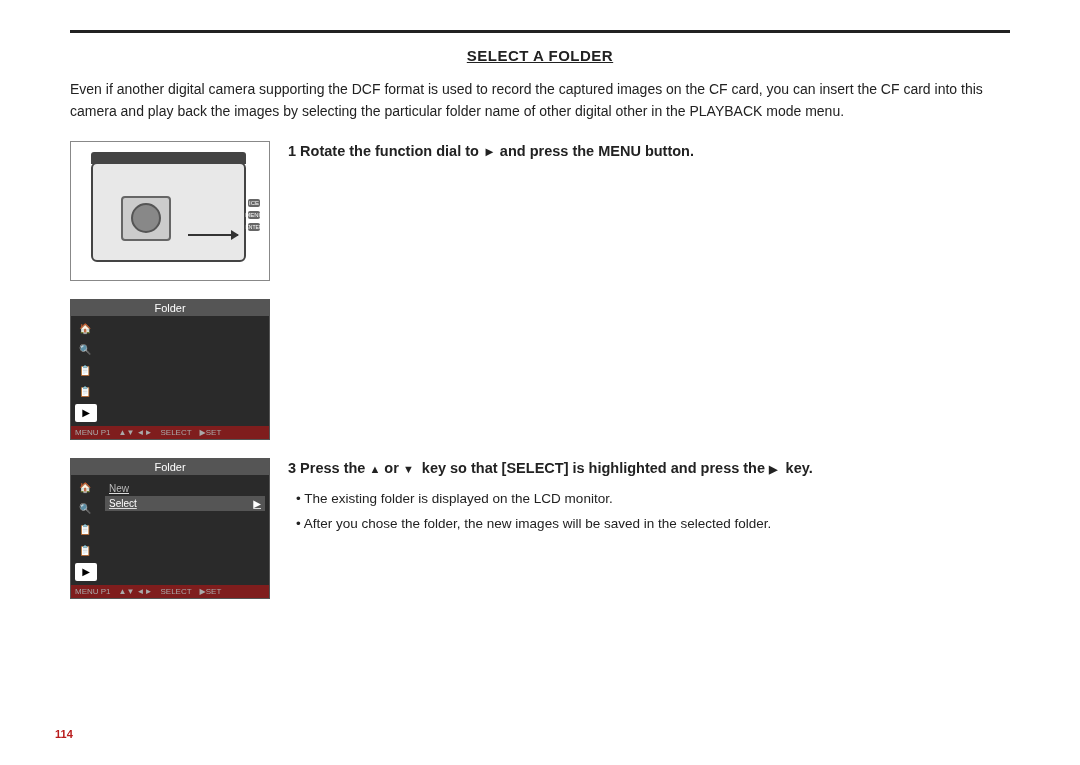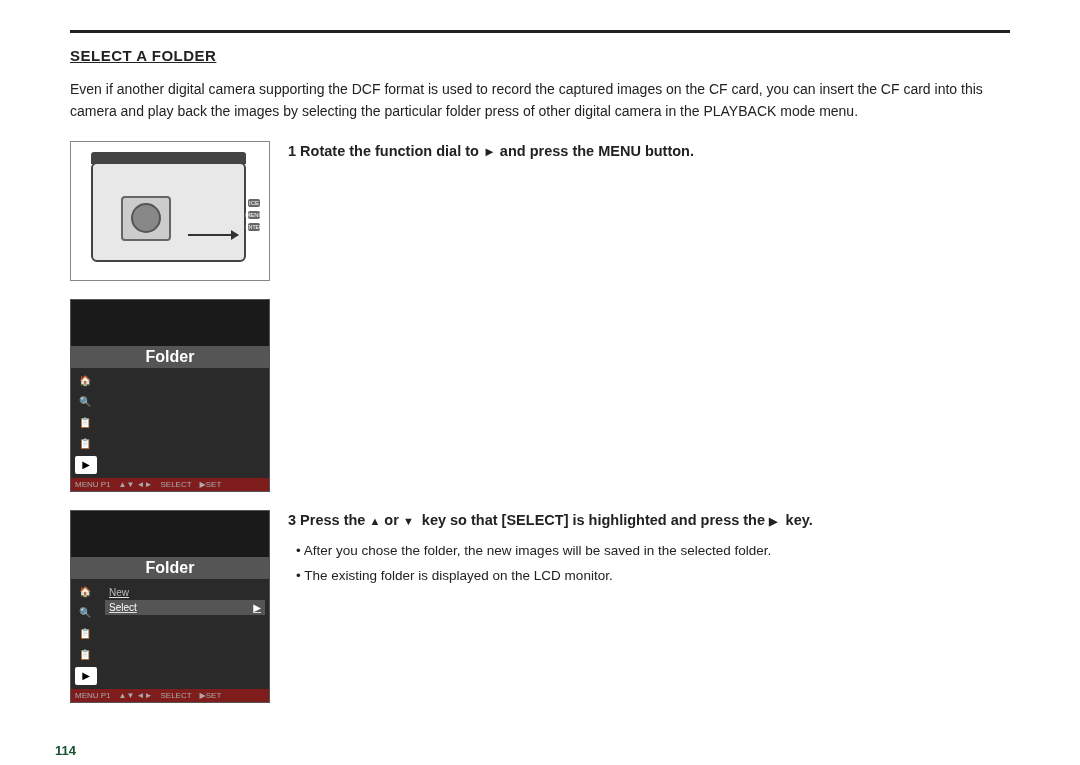--- a/index.html
+++ b/index.html
@@ -22,20 +22,21 @@
       border: none;
       border-top: 3px solid #222;
       margin-bottom: 14px;
     }
     .section-title {
       font-size: 15px;
       font-weight: bold;
       text-decoration: underline;
       margin-bottom: 14px;
       letter-spacing: 0.5px;
+      text-align: center;
     }
     .intro-text {
       font-size: 14px;
       line-height: 1.6;
       margin-bottom: 18px;
     }
     .step-block {
       display: flex;
       flex-direction: row;
       align-items: flex-start;
@@ -163,25 +164,24 @@
     
     .menu-screen {
       width: 200px;
       background: #1a1a1a;
       border: 1px solid #555;
       overflow: hidden;
     }
     .menu-title-bar {
       background: #555;
       color: #fff;
-      font-size: 16px;
-      font-weight: bold;
+      font-size: 11px;
+      font-weight: normal;
       padding: 2px 6px;
       text-align: center;
-      margin-top: 46px;
     }
     .menu-content {
       display: flex;
       flex-direction: row;
     }
     .menu-icons-col {
       width: 30px;
       background: #2a2a2a;
       padding: 4px 0;
       display: flex;
@@ -232,36 +232,36 @@
     }
     .menu-item-label {
       flex: 1;
     }
     .arrow-sym {
       font-size: 11px;
       font-weight: bold;
     }
     .page-number {
       position: absolute;
-      bottom: 7px;
+      bottom: 25px;
       left: 55px;
-      font-size: 13px;
-      font-weight: bold;
-      color: #14532d;
+      font-size: 11px;
+      font-weight: bold;
+      color: #b91c1c;
     }
   </style>
 </head>
 <body>
 
 <div class="page-container">
   <hr class="top-rule">
 
   <div class="section-title">SELECT A FOLDER</div>
 
-  <div class="intro-text">Even if another digital camera supporting the DCF format is used to record the captured images on the CF card, you can insert the CF card into this camera and play back the images by selecting the particular folder press of other digital camera in the PLAYBACK mode menu.</div>
+  <div class="intro-text">Even if another digital camera supporting the DCF format is used to record the captured images on the CF card, you can insert the CF card into this camera and play back the images by selecting the particular folder name of other digital other in the PLAYBACK mode menu.</div>
 
   <div class="step-block">
     <div class="step-image">
       <div class="camera-diagram">
         <div class="camera-top-bar">
           <span class="power-label">Power ▶</span>
         </div>
         <div class="camera-body">
           <div class="lens-area">
             <div class="lens-inner"></div>
@@ -337,20 +337,20 @@
           <span>▶SET</span>
         </div>
       </div>
     </div>
     <div class="step-content">
       <div class="step-title">
         <span>3 </span>
         <span>Press the <span class="arrow-sym">▲</span> or <span class="arrow-sym">▼</span>&nbsp; key so that [SELECT] is highlighted and press the <span class="arrow-sym">▶</span>&nbsp; key.</span>
       </div>
       <div class="step-detail">
+        <p>The existing folder is displayed on the LCD monitor.</p>
         <p>After you chose the folder, the new images will be saved in the selected folder.</p>
-        <p>The existing folder is displayed on the LCD monitor.</p>
       </div>
     </div>
   </div>
 </div>
 
 <div class="page-number">114</div>
 
 </body></html>

